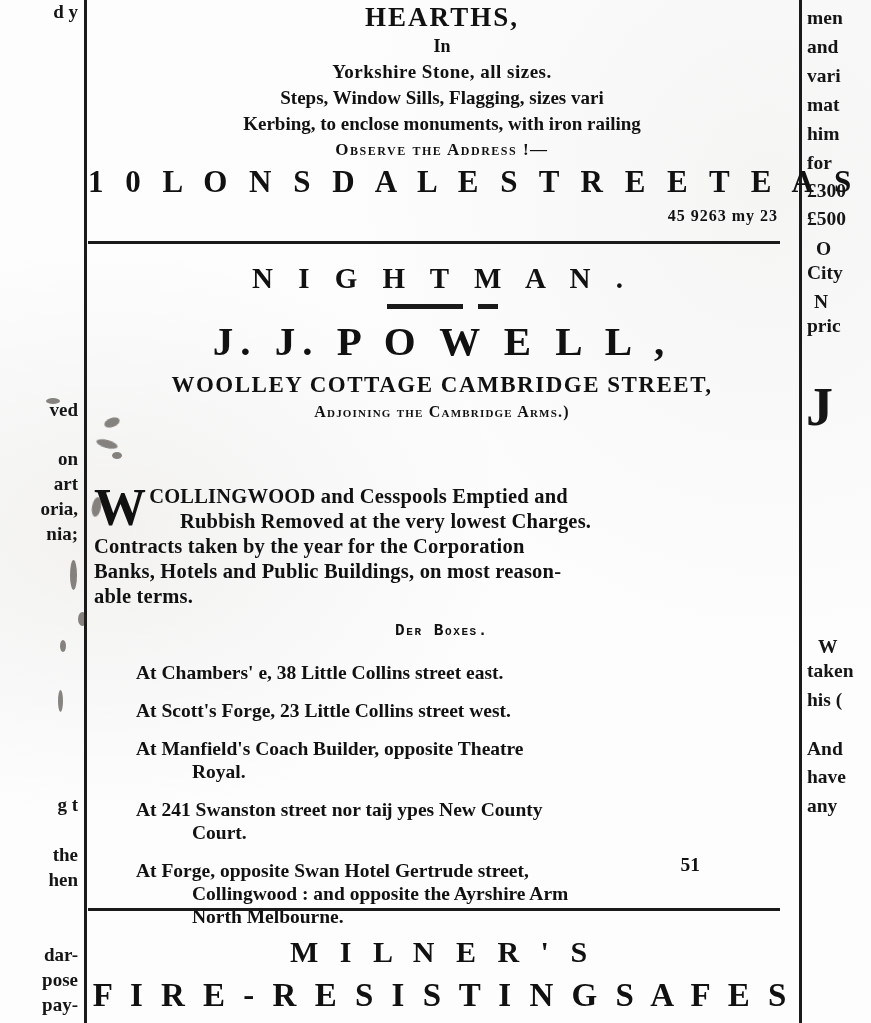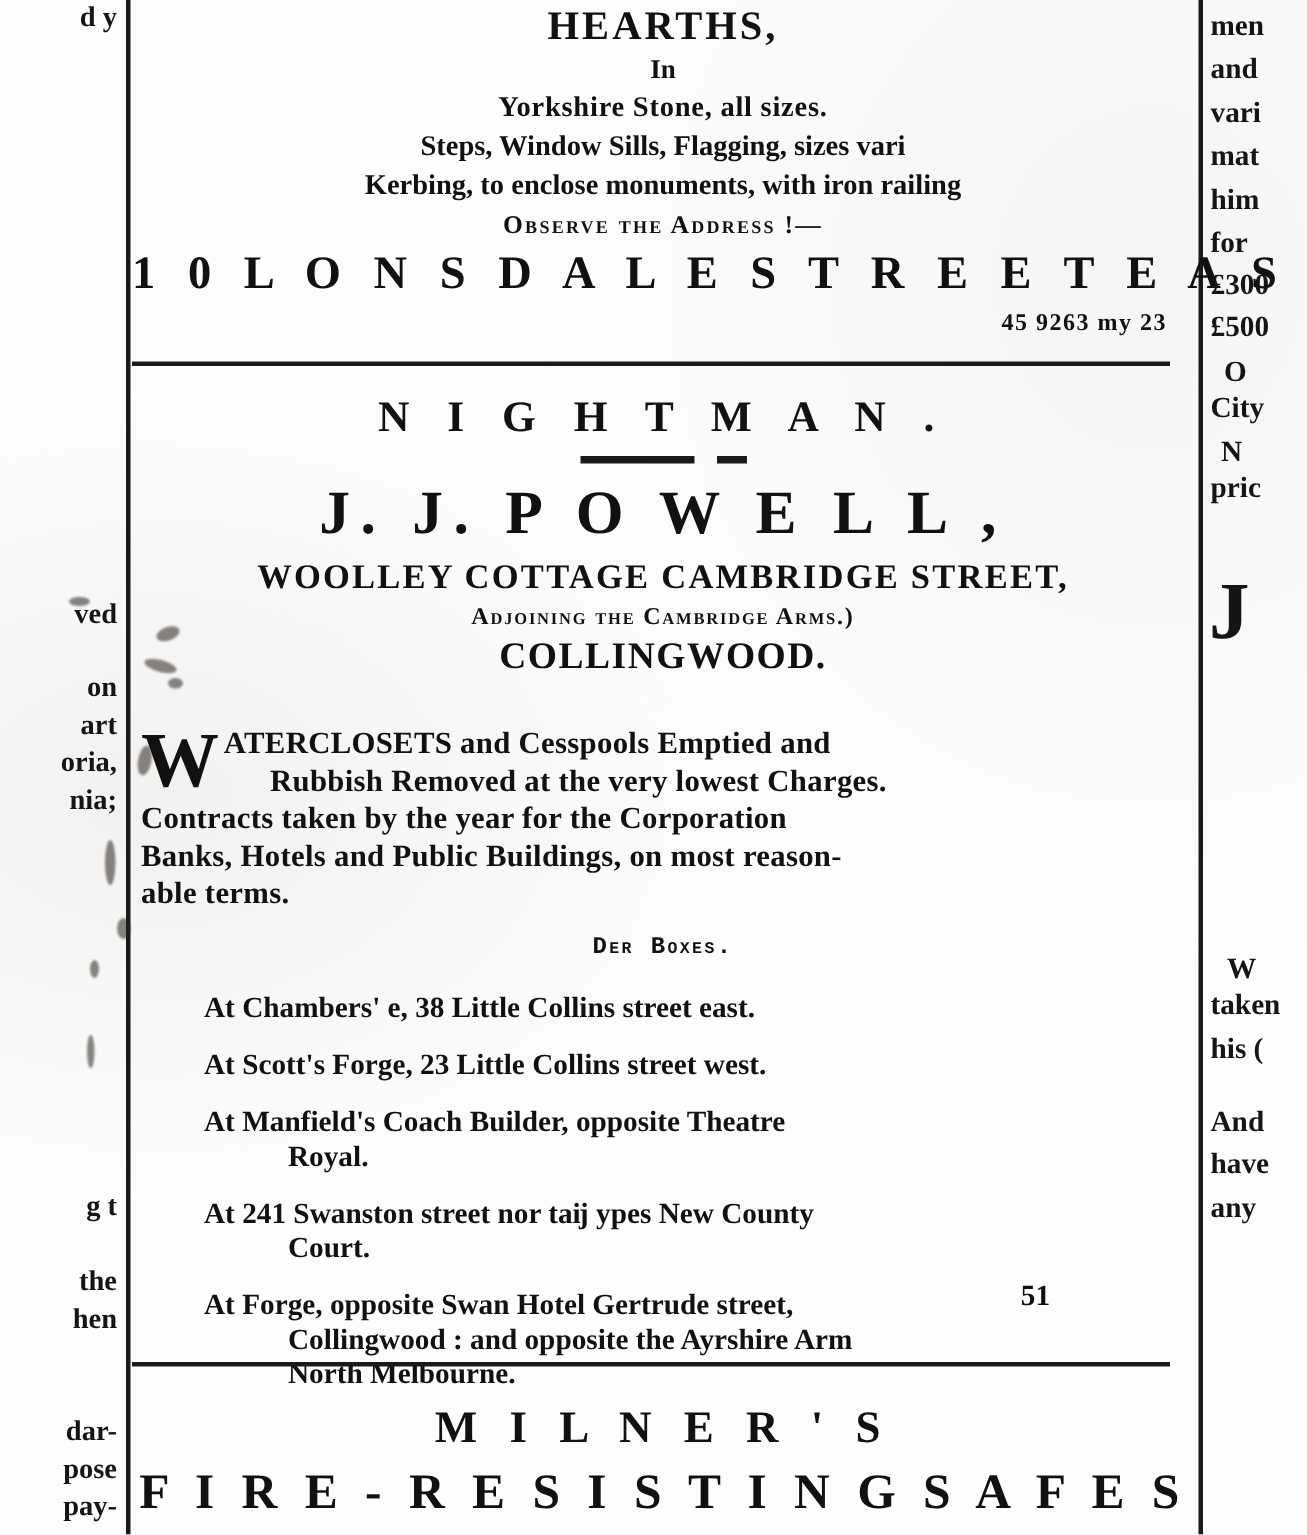--- a/index.html
+++ b/index.html
@@ -214,26 +214,25 @@
 
     <div class="ad" id="ad-nightman">
       <span class="ln h-nightman">N I G H T M A N .</span>
       <div class="dash-wrap">
         <span class="dash-long"></span>
         <span class="dash-short"></span>
       </div>
       <span class="ln h-name">J. J.  P O W E L L ,</span>
       <span class="ln h-addr1">WOOLLEY COTTAGE CAMBRIDGE STREET,</span>
       <span class="ln h-addr2">Adjoining the Cambridge Arms.)</span>
-      <span class="ln h-suburb">COLLINGWOOD.</span>
     </div>
 
     <div class="body-para">
       <span class="dropcap">W</span>
-      <span class="p-line">ATERCLOSETS and Cesspools Emptied and</span>
+      <span class="p-line">COLLINGWOOD and Cesspools Emptied and</span>
       <span class="p-line indent1">Rubbish Removed at the very lowest Charges.</span>
       <span class="p-line">Contracts taken by the year for the Corporation</span>
       <span class="p-line">Banks, Hotels and Public Buildings, on most reason-</span>
       <span class="p-line">able terms.</span>
     </div>
 
     <div class="boxes-head">Der Boxes.</div>
     <div class="box-list">
       <span class="item">At Chambers'        e, 38 Little Collins street east.</span>
       <span class="item">At Scott's Forge, 23 Little Collins street west.</span>

